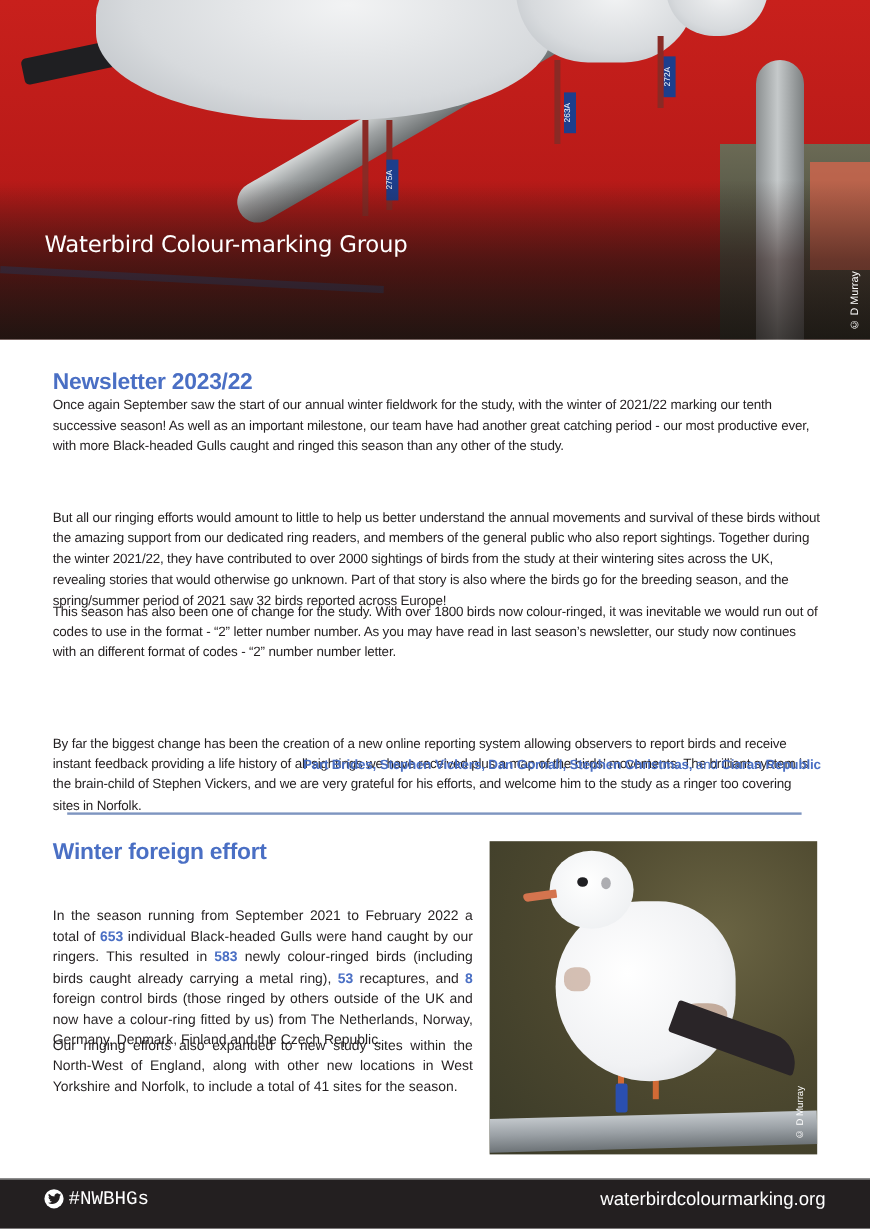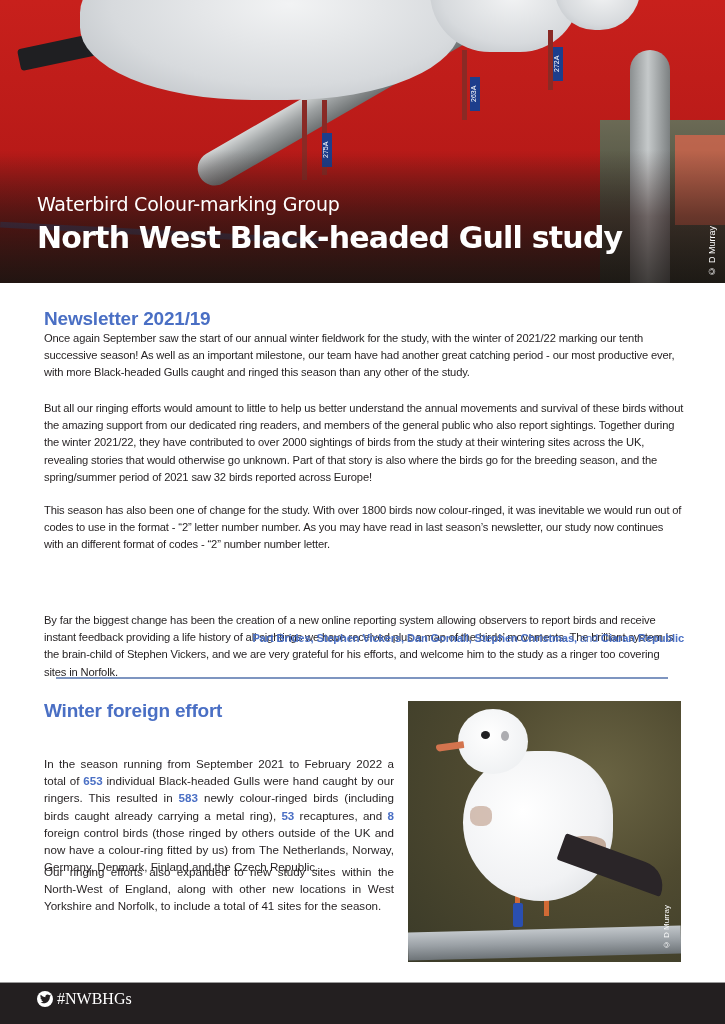--- a/index.html
+++ b/index.html
@@ -67,21 +67,21 @@
     font-family: "Liberation Sans", sans-serif; letter-spacing: -0.2px;
   }
   .h-newsletter { left: 44px; top: 308px; }
   .h-winter { left: 44px; top: 700px; }
 
   .para {
     position: absolute; left: 44px; width: 640px; font-size: 11.2px; line-height: 17.2px; color: #231f20;
     font-family: "Liberation Sans", sans-serif; letter-spacing: -0.15px;
   }
   .p1 { top: 330px; }
-  .p2 { top: 400px; }
+  .p2 { top: 424px; }
   .p3 { top: 502px; }
   .p4 { top: 579px; margin-top: 33px; }
 
   .authors {
     position: absolute; right: 41px; top: 632px; font-size: 11.2px; color: #4a6fc4; font-weight: bold;
     letter-spacing: -0.15px;
   }
   .authors .and { font-weight: normal; }
 
   .divider {
@@ -126,21 +126,21 @@
   }
   .gull-credit { left: 662px; top: 905px; font-size: 8px; }
 
   
   .footer {
     position: absolute; left: 0; top: 982px; width: 725px; height: 42px; background: #231f20;
     border-top: 1px solid #9a9a9a;
   }
   .footer-tag {
     position: absolute; left: 37px; top: 7px; display: flex; align-items: center; gap: 4px;
-    color: #ffffff; font-size: 16px; font-family: Liberation Serif, serif;
+    color: #ffffff; font-size: 16px; font-family: Liberation Mono, monospace;
   }
   .twitter-icon {
     width: 16px; height: 16px; border-radius: 50%; background: #ffffff; display: inline-flex;
     align-items: center; justify-content: center;
   }
   .footer-url {
     position: absolute; right: 37px; top: 8px; color: #ffffff; font-size: 15.5px;
     font-family: "Liberation Sans", sans-serif;
   }
 </style>
@@ -160,25 +160,24 @@
   <div class="leg" style="left:302px;top:100px;height:80px;"></div>
   <div class="leg" style="left:322px;top:100px;height:75px;"></div>
   <div class="leg" style="left:462px;top:50px;height:70px;"></div>
   <div class="leg" style="left:548px;top:30px;height:60px;"></div>
   <div class="ring" style="left:322px;top:133px;">275A</div>
   <div class="ring" style="left:470px;top:77px;">263A</div>
   <div class="ring" style="left:553px;top:47px;">272A</div>
   <div class="dark-overlay"></div>
 
   <div class="hero-subtitle">Waterbird Colour-marking Group</div>
-  <div class="hero-title">North West Black-headed Gull study</div>
   <div class="credit hero-credit">© D Murray</div>
 </div>
 
-<h2 class="section-heading h-newsletter">Newsletter 2021/19</h2>
+<h2 class="section-heading h-newsletter">Newsletter 2023/22</h2>
 <p class="para p1">Once again September saw the start of our annual winter fieldwork for the study, with the winter of 2021/22 marking our tenth successive season!  As well as an important milestone, our team have had another great catching period - our most productive ever, with more Black-headed Gulls caught and ringed this season than any other of the study.</p>
 <p class="para p2">But all our ringing efforts would amount to little to help us better understand the annual movements and survival of these birds without the amazing support from our dedicated ring readers, and members of the general public who also report sightings.  Together during the winter 2021/22, they have contributed to over 2000 sightings of birds from the study at their wintering sites across the UK, revealing stories that would otherwise go unknown.  Part of that story is also where the birds go for the breeding season, and the spring/summer period of 2021 saw 32 birds reported across Europe!</p>
 <p class="para p3">This season has also been one of change for the study.  With over 1800 birds now colour-ringed, it was inevitable we would run out of codes to use in the format - “2” letter number number.  As you may have read in last season’s newsletter, our study now continues with an different format of codes - “2” number number letter.</p>
 <p class="para p4">By far the biggest change has been the creation of a new online reporting system allowing observers to report birds and receive instant feedback providing a life history of all sightings we have received plus a map of the birds’ movements.  The brilliant system is the brain-child of Stephen Vickers, and we are very grateful for his efforts, and welcome him to the study as a ringer too covering sites in Norfolk.</p>
 <div class="authors">
   <span>Part Brides, Stephen Vickers, Dan Gornall, Stephen Christmas,</span><span class="and"> and </span><span>Ciaran Republic</span>
 </div>
 
 <div class="divider"></div>
 
@@ -204,13 +203,14 @@
 
 <div class="footer">
   <div class="footer-tag">
     <span class="twitter-icon">
       <svg width="11" height="10" viewBox="0 0 24 20">
           <path fill="#231f20" d="M24 2.4a9.8 9.8 0 0 1-2.8.8A4.9 4.9 0 0 0 23.3.5a9.9 9.9 0 0 1-3.1 1.2A4.9 4.9 0 0 0 11.8 6 14 14 0 0 1 1.7.9a4.9 4.9 0 0 0 1.5 6.6 4.9 4.9 0 0 1-2.2-.6 4.9 4.9 0 0 0 3.9 4.9 4.9 4.9 0 0 1-2.2.1 4.9 4.9 0 0 0 4.6 3.4A9.9 9.9 0 0 1 0 17.3 14 14 0 0 0 7.5 19.5c9.1 0 14-7.5 14-14v-.6A10 10 0 0 0 24 2.4z"></path>
         </svg>
     </span>
     <span>#NWBHGs</span>
   </div>
+  <div class="footer-url">waterbirdcolourmarking.org</div>
 </div>
 
 </body></html>

